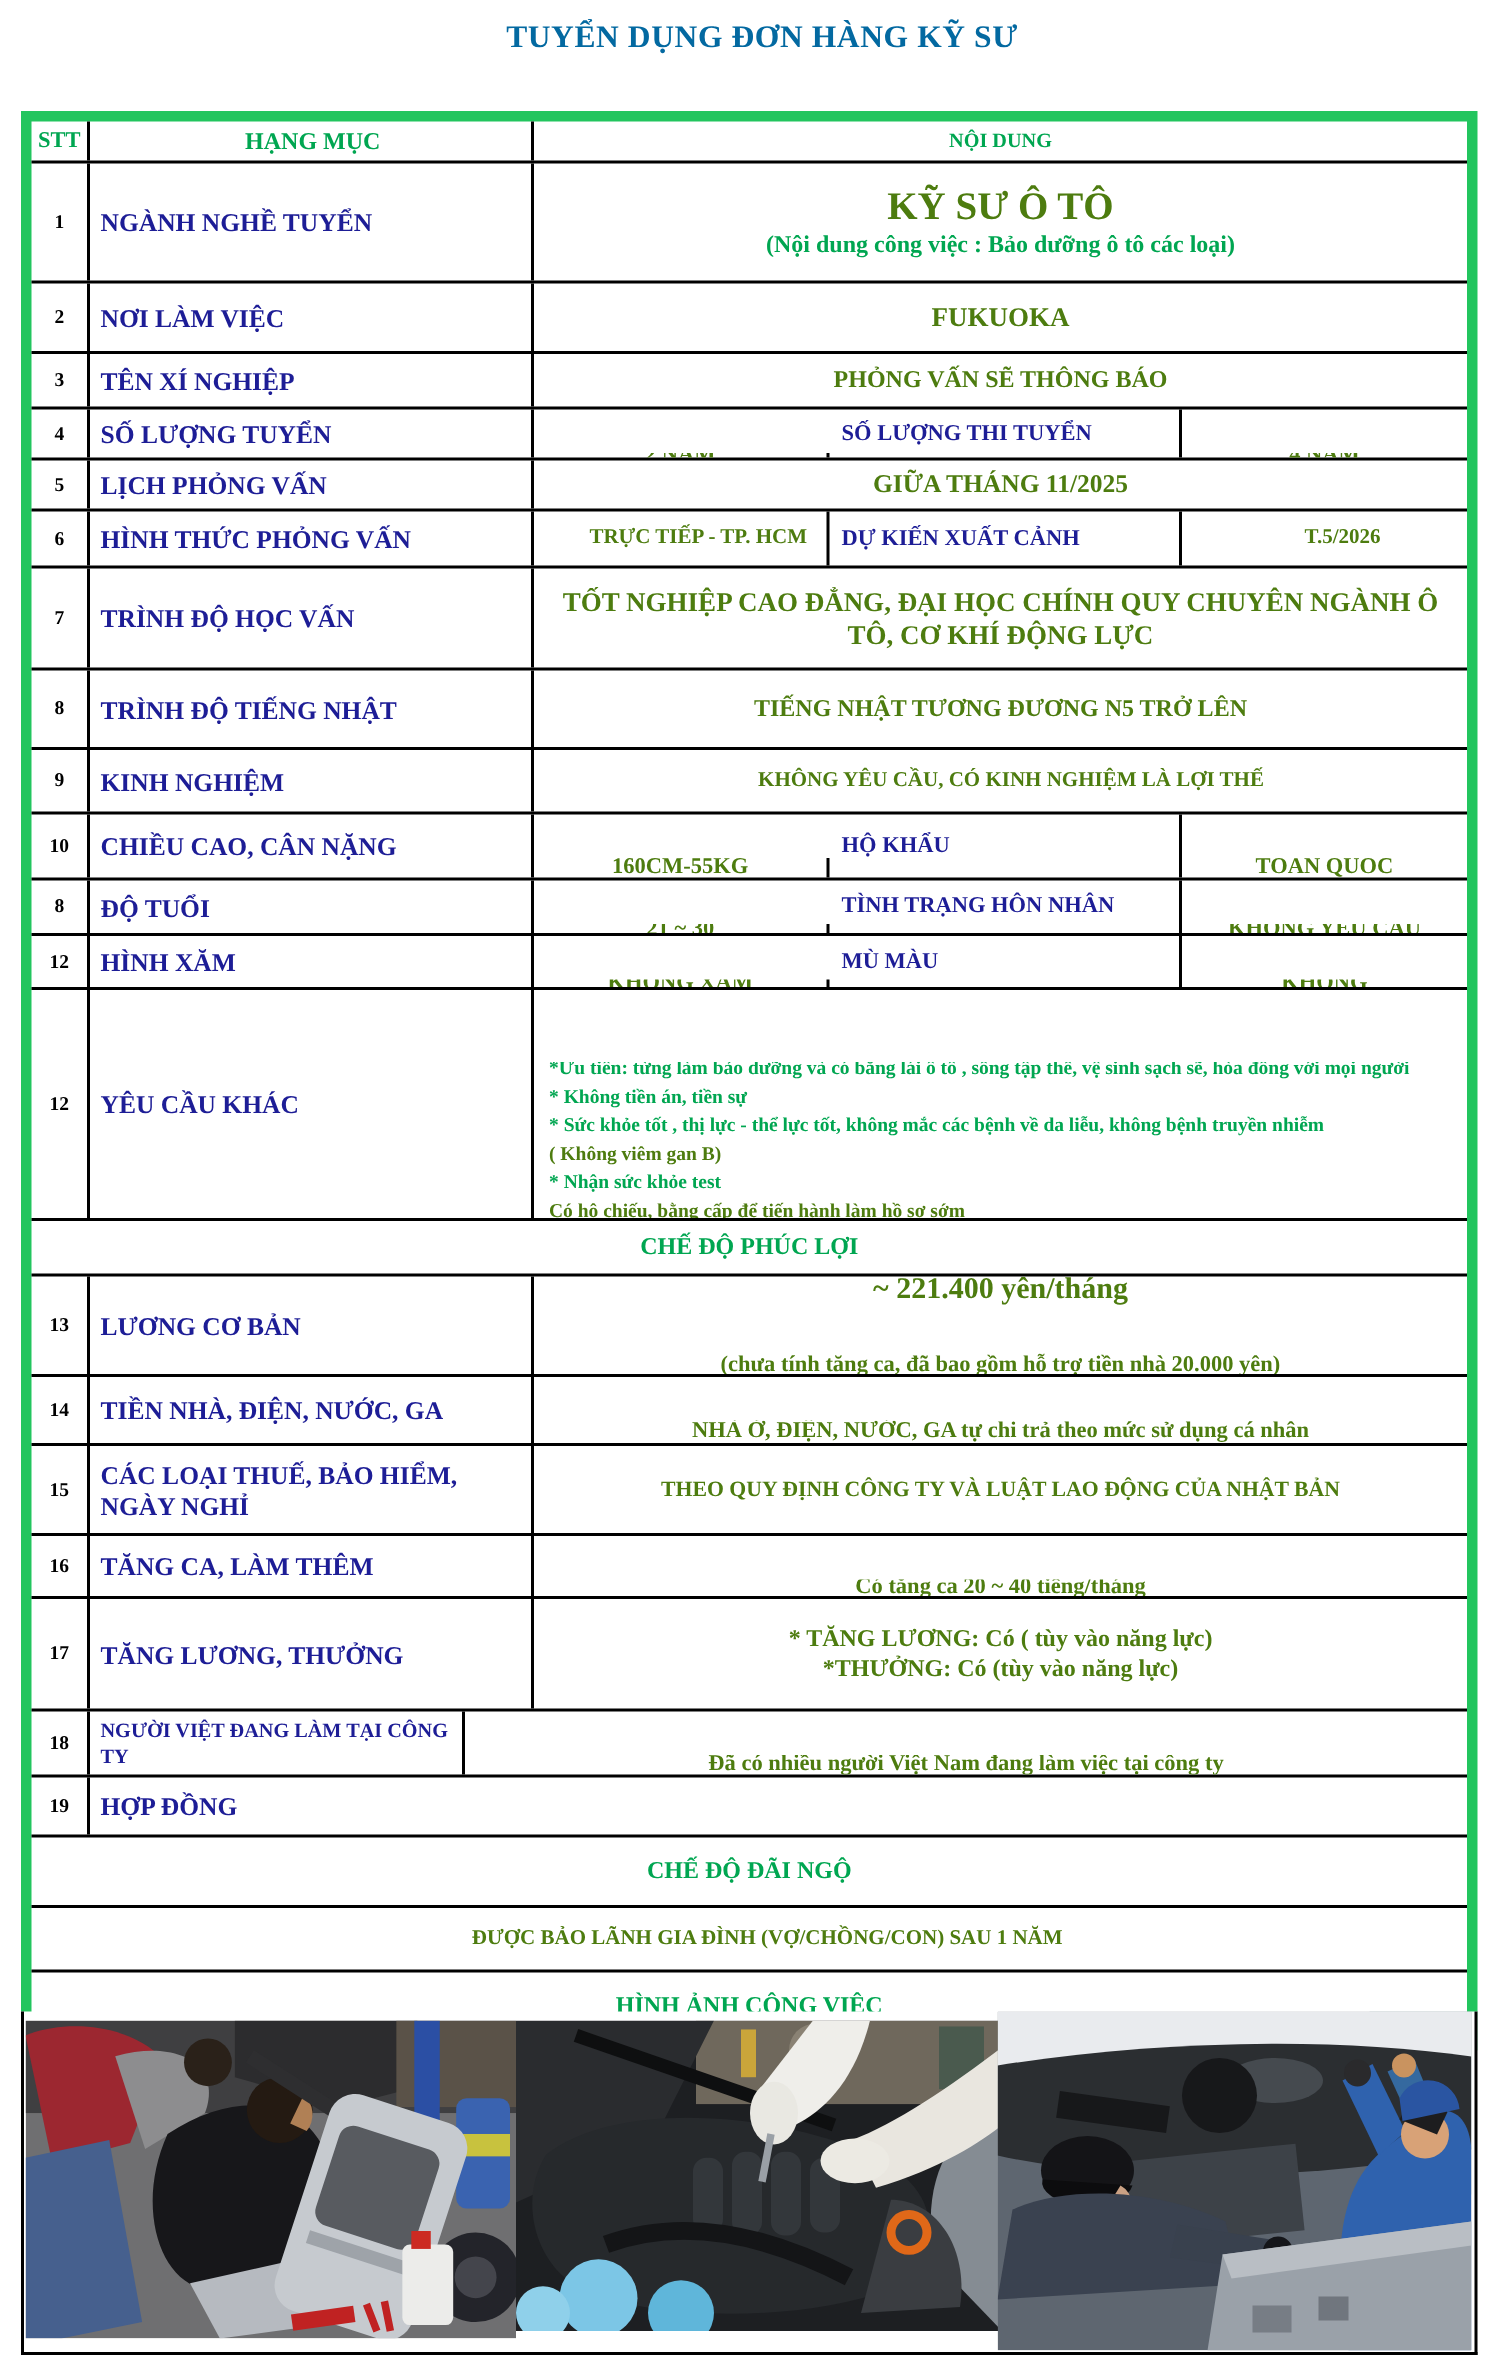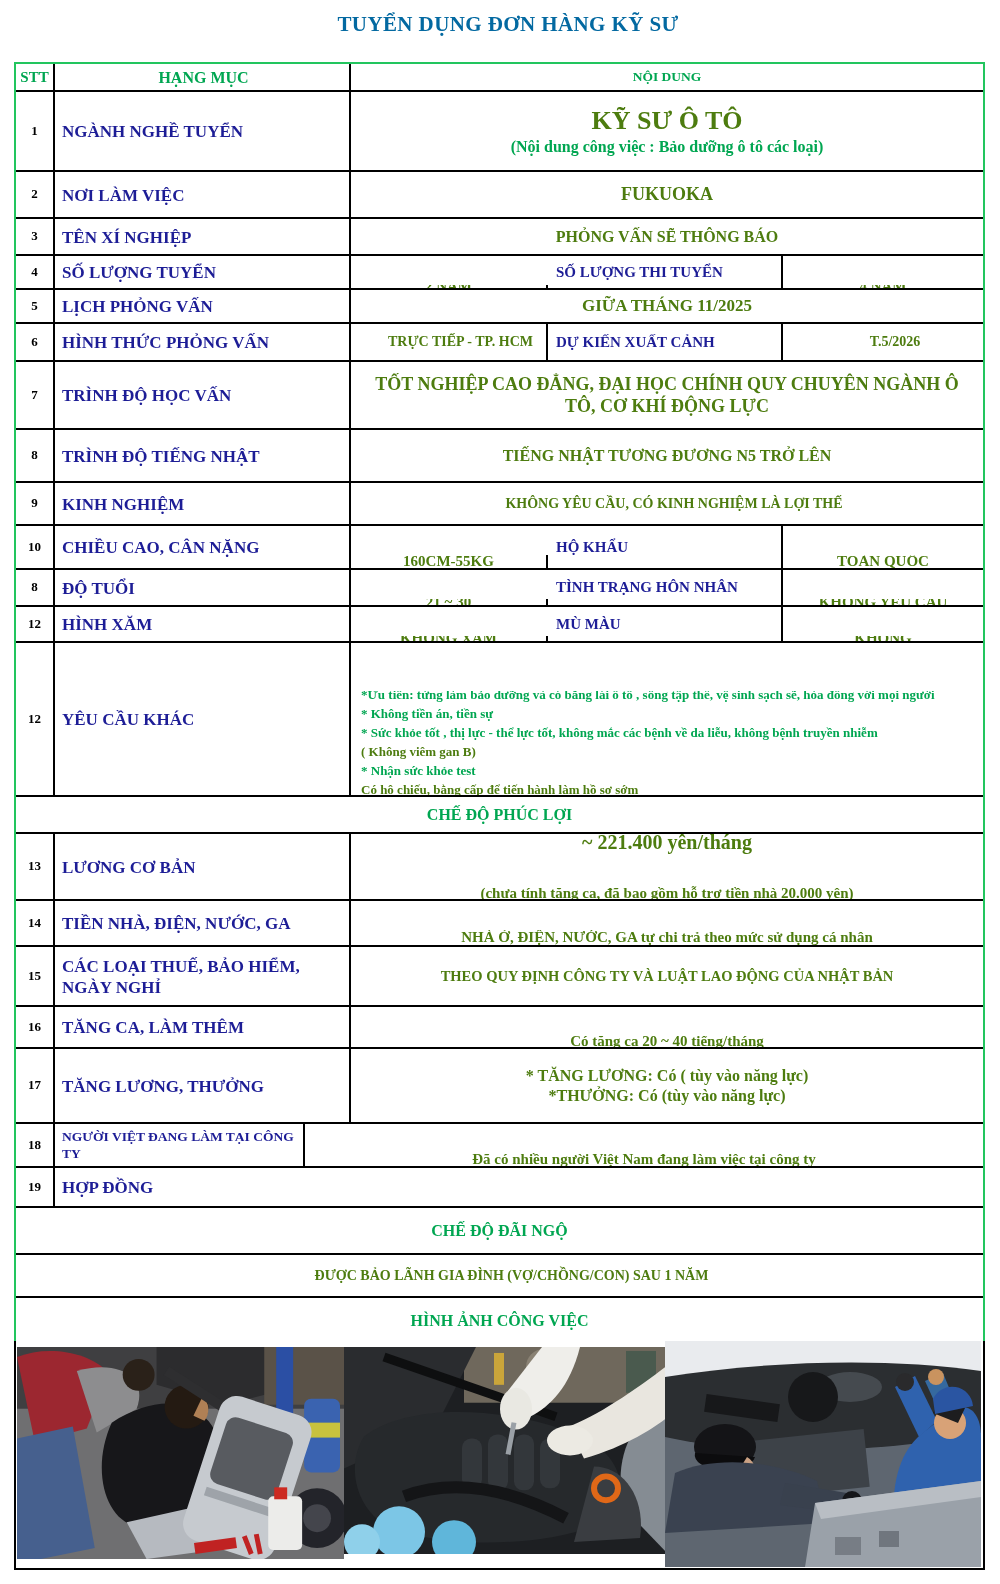--- a/index.html
+++ b/index.html
@@ -1,20 +1,20 @@
 <!DOCTYPE html>
 <html><head>
 <meta charset="utf-8">
 <style>
   html,body{margin:0;padding:0;background:#fff;}
   .page{position:relative;width:1000px;height:1584px;background:#ffffff;
         font-family:"Liberation Serif",serif;font-weight:bold;color:#000;overflow:hidden;}
   .title{position:absolute;top:12px;left:8px;width:100%;text-align:center;
          font-size:21px;color:#0369a1;letter-spacing:.4px;}
-  .tbl{position:absolute;left:14px;top:62px;width:971px;border:2px solid #22c55e;
+  .tbl{position:absolute;left:14px;top:74px;width:971px;border:7px solid #22c55e;
        box-sizing:border-box;background:#fff;}
   .row{display:flex;border-bottom:2px solid #000;box-sizing:border-box;align-items:stretch;}
   .row:last-child{border-bottom:none;}
   .c{box-sizing:border-box;display:flex;align-items:center;justify-content:center;
      border-right:2px solid #000;overflow:hidden;line-height:1.25;}
   .c:last-child{border-right:none;}
   .c-stt{width:39px;flex:none;font-size:13px;color:#000;}
   .c-lab{width:296px;flex:none;justify-content:flex-start;text-align:left;
          padding:2px 4px 0 7px;font-size:17px;color:#1d1d96;}
   .c-main{flex:1;flex-direction:column;text-align:center;padding:2px 10px;}

